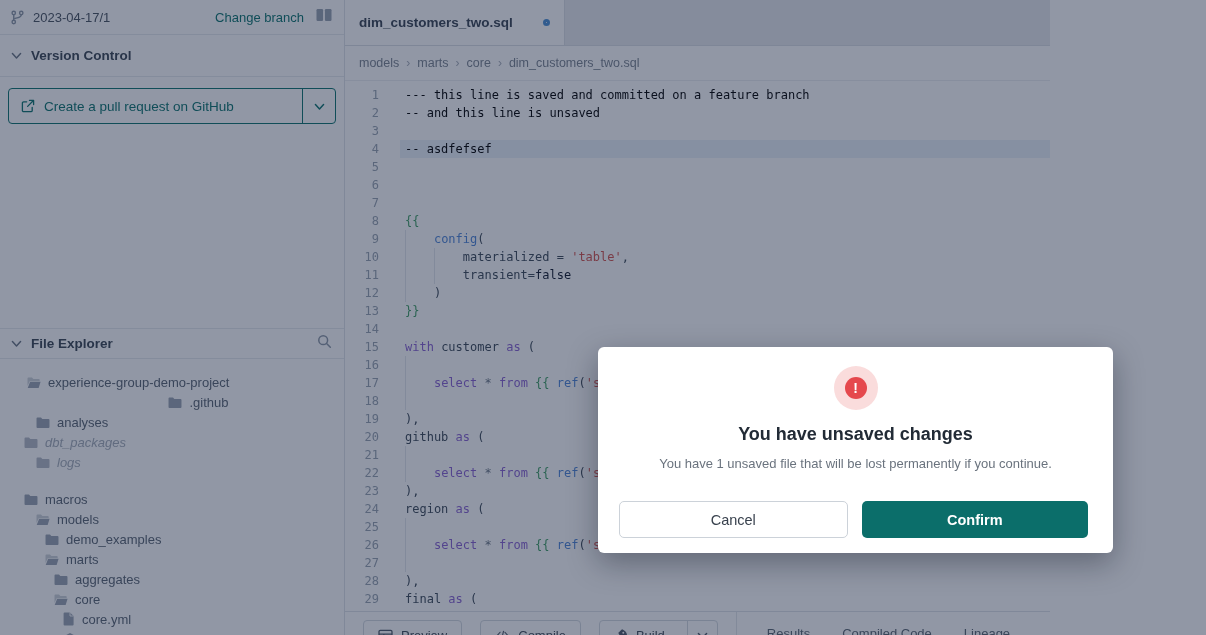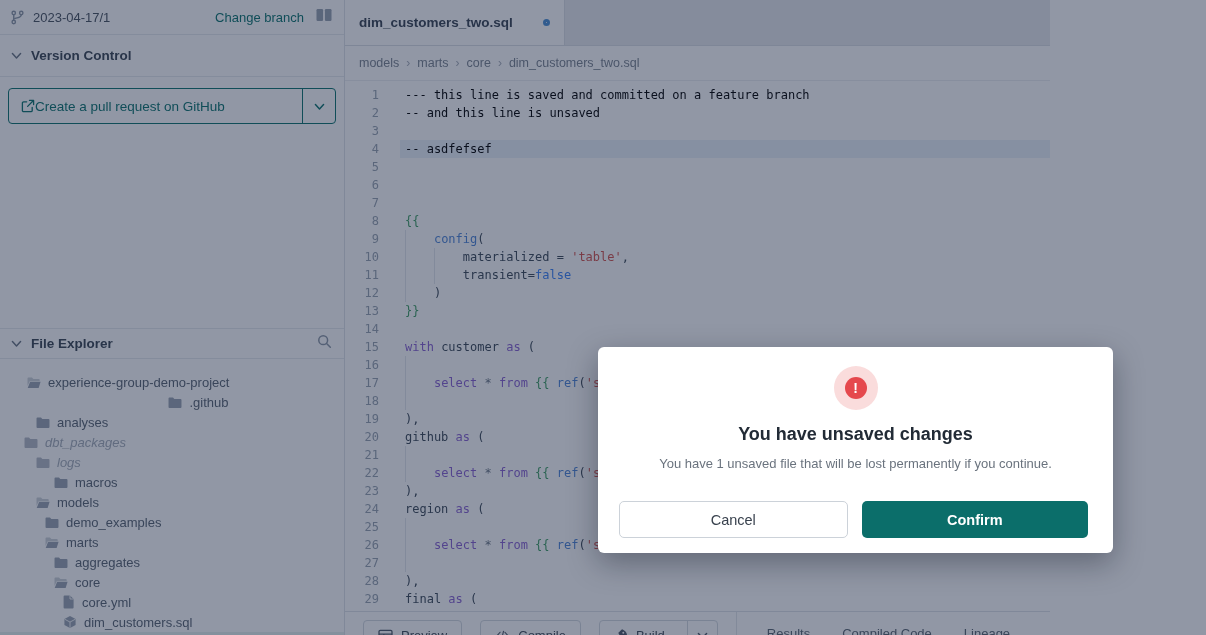--- a/index.html
+++ b/index.html
@@ -17,21 +17,21 @@
 
   .section-header { height:42px; flex:none; display:flex; align-items:center; padding:0 12px 0 10px; border-bottom:1px solid #e7eaee; }
   .section-header .chev { color:#6b7684; display:flex; }
   .section-header .sh-label { font-size:13.5px; font-weight:700; color:#3b4754; margin-left:8px; }
   .fe-header { height:31px; border-top:1px solid #e7eaee; }
   .fe-search { margin-left:auto; color:#8d98a6; display:flex; cursor:pointer; }
 
   .pr-row { padding:11px 8px; flex:none; }
   .pr-button { width:100%; height:36px; border:1px solid var(--accent,#0c746e); border-radius:4px; background:#fff;
                display:flex; align-items:stretch; color:var(--accent,#0c746e); cursor:pointer; }
-  .pr-main { flex:1; display:flex; align-items:center; padding-left:12px; font-size:13.5px; }
+  .pr-main { flex:1; display:flex; align-items:center; padding-left:12px; gap:9px; font-size:13.5px; }
   .pr-caret { width:33px; flex:none; border-left:1px solid var(--accent,#0c746e); display:flex; align-items:center; justify-content:center; }
   .vc-empty { height:193px; flex:none; }
 
   .file-tree { flex:1; overflow:hidden; padding-top:13px; }
   .tree-row { height:20px; display:flex; align-items:center; font-size:13px; color:#5a6572; cursor:pointer; }
   .tree-row .t-icon { display:flex; margin-right:7px; color:#99a3b1; flex:none; }
   .tree-row.muted { font-style:italic; color:#a5adb8; }
   .tree-row.muted .t-icon { color:#b3bac4; }
   .tree-row.selected { background:rgba(12,116,110,0.10); color:var(--accent,#0c746e); }
 
@@ -48,21 +48,21 @@
   .editor { flex:1; background:#fff; padding-top:5px; overflow:hidden; font-family:"DejaVu Sans Mono", monospace; font-size:12px; line-height:18px; }
   .line { display:flex; height:18px; }
   .ln { width:55px; flex:none; text-align:right; padding-right:21px; color:#98a3b0; }
   .lc { flex:1; position:relative; white-space:pre; padding-left:5px; color:#3d4a58; }
   .lc.active { background:#eaf1f9; }
   .guide { position:absolute; top:0; bottom:0; width:1px; background:#e2e6ec; }
   .tok-com  { color:#000000; }
   .tok-kw   { color:#8a63d2; }
   .tok-def  { color:#4f86d8; }
   .tok-str  { color:#d4544e; }
-  .tok-atom { color:#3b82f6; }
+  .tok-atom { color:#0f172a; }
   .tok-tag  { color:#3f9e63; }
   .tok-op   { color:#6a7684; }
 
   .bottombar { height:24px; flex:none; border-top:1px solid #dfe3e8; background:#fff; display:flex; align-items:flex-start; padding:8px 0 0 18px; }
   .bb-btn { height:30px; border:1px solid #d3d9df; border-radius:4px; background:#fff; display:flex; align-items:center;
             padding:0 14px; gap:8px; font-size:13px; color:#414c59; margin-right:18px; cursor:pointer; }
   .bb-btn .b-icon { display:flex; color:#4e5a68; }
   .bb-split { padding:0; }
   .bb-split .seg-main { display:flex; align-items:center; gap:8px; padding:0 14px; height:100%; }
   .bb-split .seg-caret { width:30px; height:100%; border-left:1px solid #d3d9df; display:flex; align-items:center; justify-content:center; color:#4e5a68; }
@@ -188,21 +188,21 @@
           <span>dbt_packages</span>
         </div>
         <div class="tree-row muted" style="padding-left: 36px;">
           <span class="t-icon">
             <svg width="14" height="13" viewBox="0 0 16 14">
               <path d="M.6 2.3A1.1 1.1 0 0 1 1.7 1.2h4l1.5 1.8h7.1a1.1 1.1 0 0 1 1.1 1.1v8a1.1 1.1 0 0 1-1.1 1.1H1.7A1.1 1.1 0 0 1 .6 12.1z" fill="currentColor"></path>
             </svg>
           </span>
           <span>logs</span>
         </div>
-        <div class="tree-row" style="padding-left: 54px;">
+        <div class="tree-row" style="padding-left: 24px; margin-top: 17px;">
           <span class="t-icon">
             <svg width="14" height="13" viewBox="0 0 16 14">
               <path d="M.6 2.3A1.1 1.1 0 0 1 1.7 1.2h4l1.5 1.8h7.1a1.1 1.1 0 0 1 1.1 1.1v8a1.1 1.1 0 0 1-1.1 1.1H1.7A1.1 1.1 0 0 1 .6 12.1z" fill="currentColor"></path>
             </svg>
           </span>
           <span>macros</span>
         </div>
         <div class="tree-row" style="padding-left: 36px;">
           <span class="t-icon">
             <svg width="14" height="13" viewBox="0 0 16 14">

